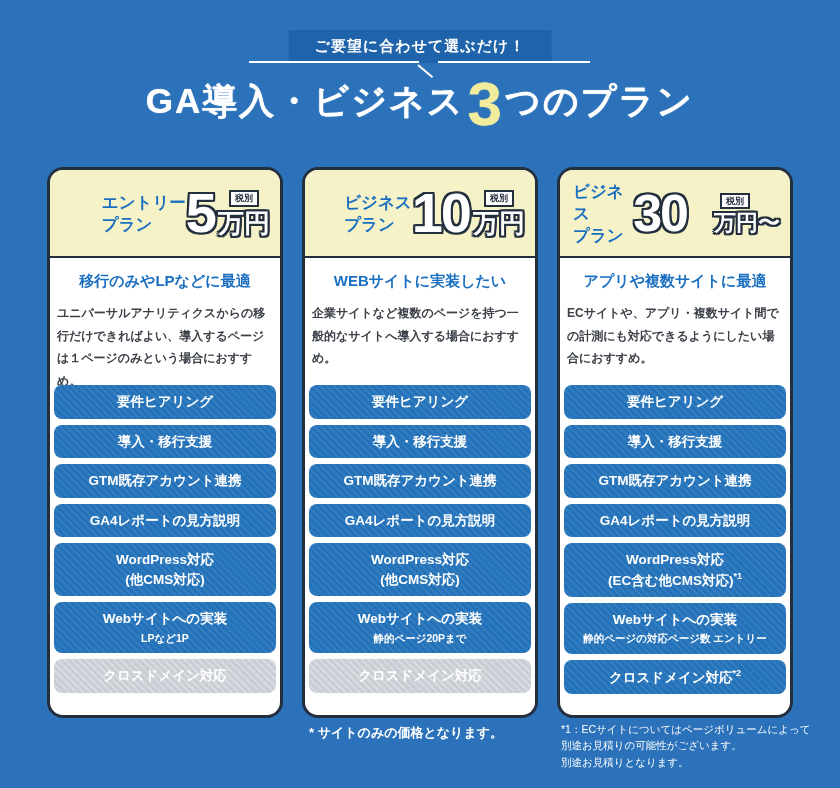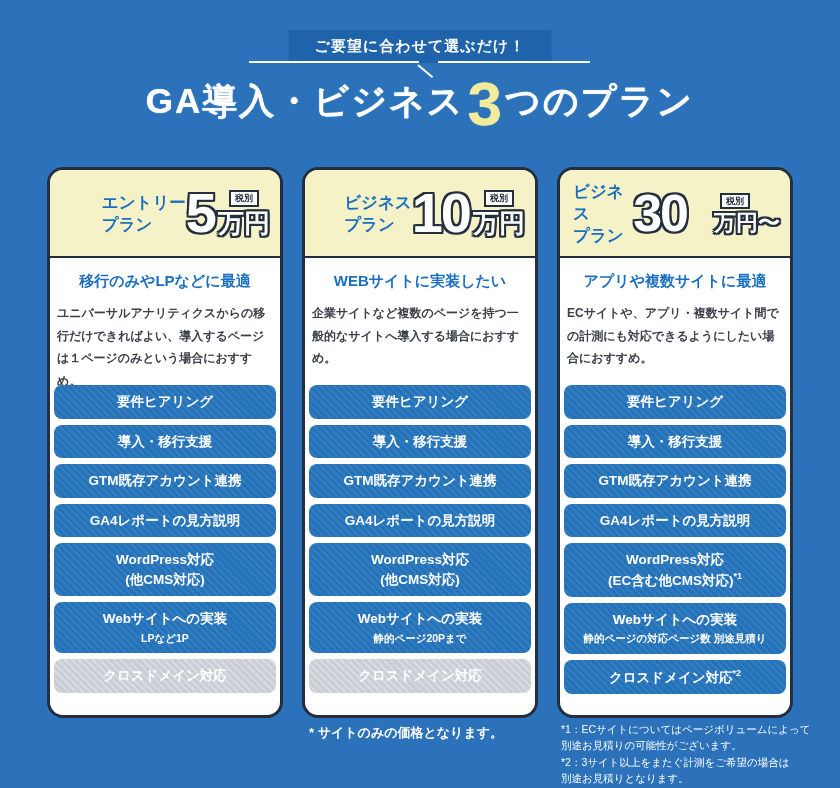--- a/index.html
+++ b/index.html
@@ -166,30 +166,29 @@
           <div class="feat">要件ヒアリング</div>
           <div class="feat">導入・移行支援</div>
           <div class="feat">GTM既存アカウント連携</div>
           <div class="feat">GA4レポートの見方説明</div>
           <div class="feat">
             <span>WordPress対応</span><br>
             <span>(EC含む他CMS対応)</span><sup>*1</sup>
           </div>
           <div class="feat">
             <span>Webサイトへの実装</span>
-            <span class="sub">静的ページの対応ページ数 別途見積り</span>
+            <span class="sub">静的ページの対応ページ数 エントリー</span>
           </div>
           <div class="feat">
             <span>クロスドメイン対応</span><sup>*2</sup>
           </div>
         </div>
       </div>
     </div>
   </div>
 
   <div class="note-basic">* サイトのみの価格となります。</div>
   <div class="note-business">
     <div>*1：ECサイトについてはページボリュームによって</div>
     <div>別途お見積りの可能性がございます。</div>
-    <div>*2：3サイト以上をまたぐ計測をご希望の場合は</div>
     <div>別途お見積りとなります。</div>
   </div>
 </div>
 
 </body></html>

